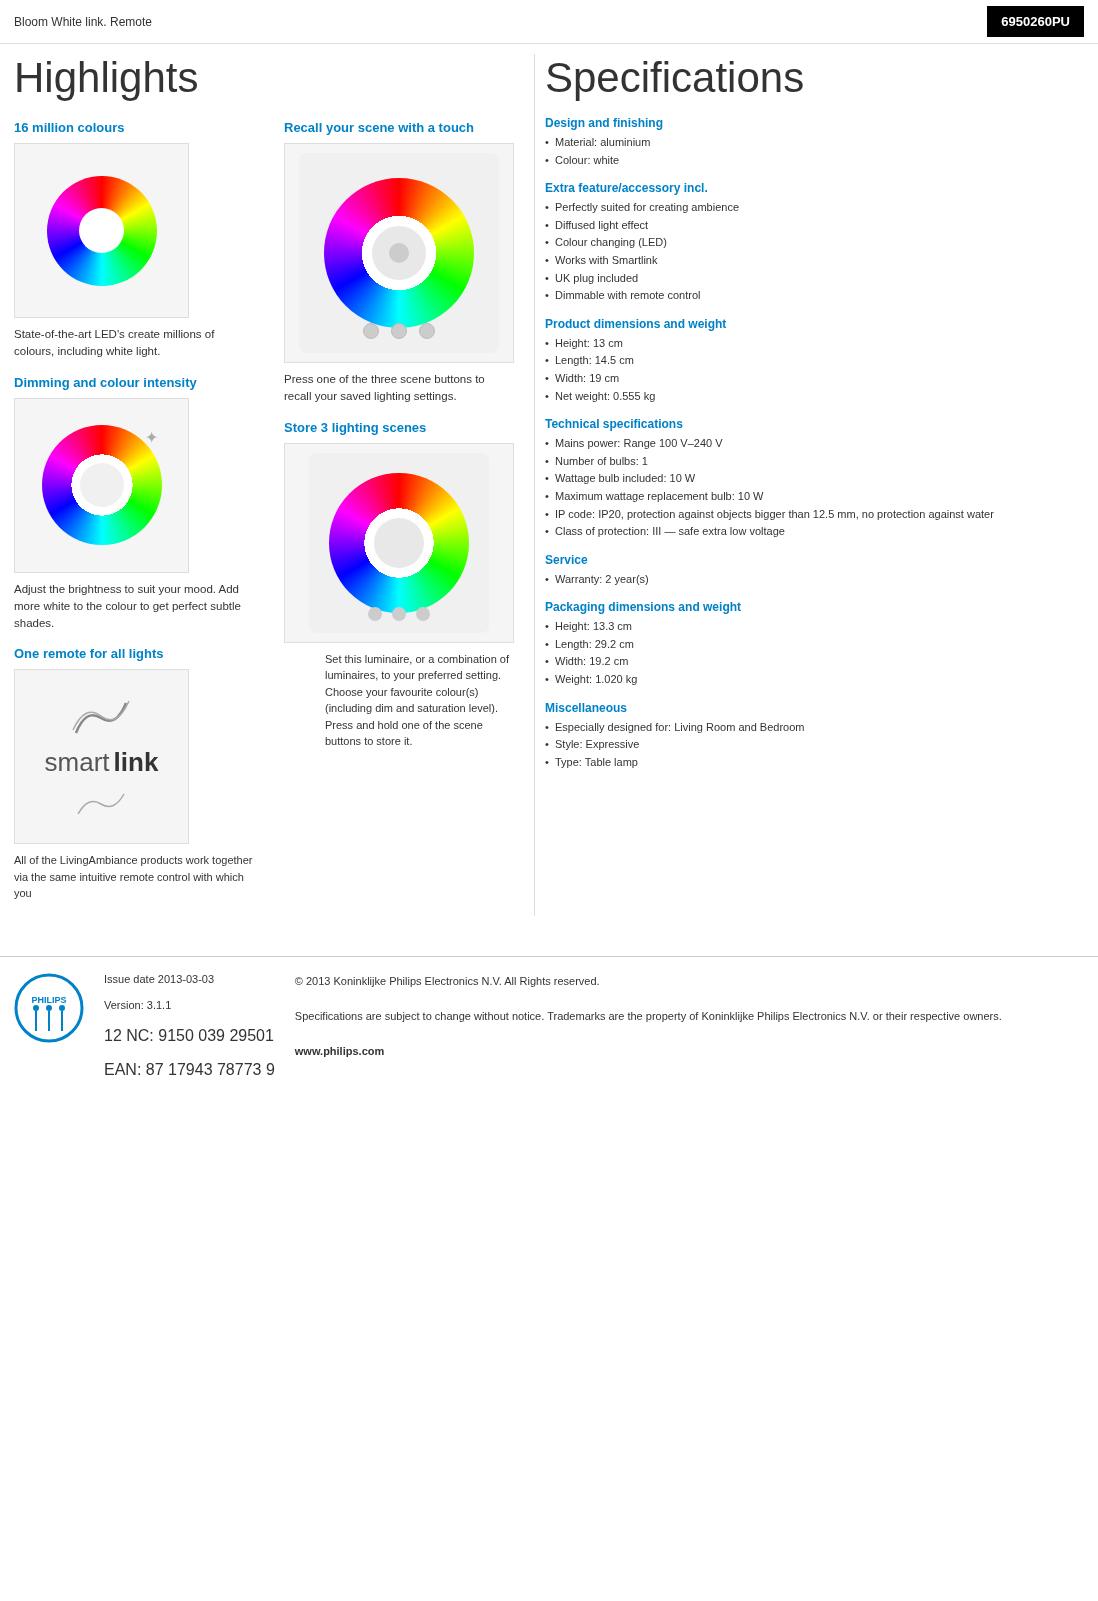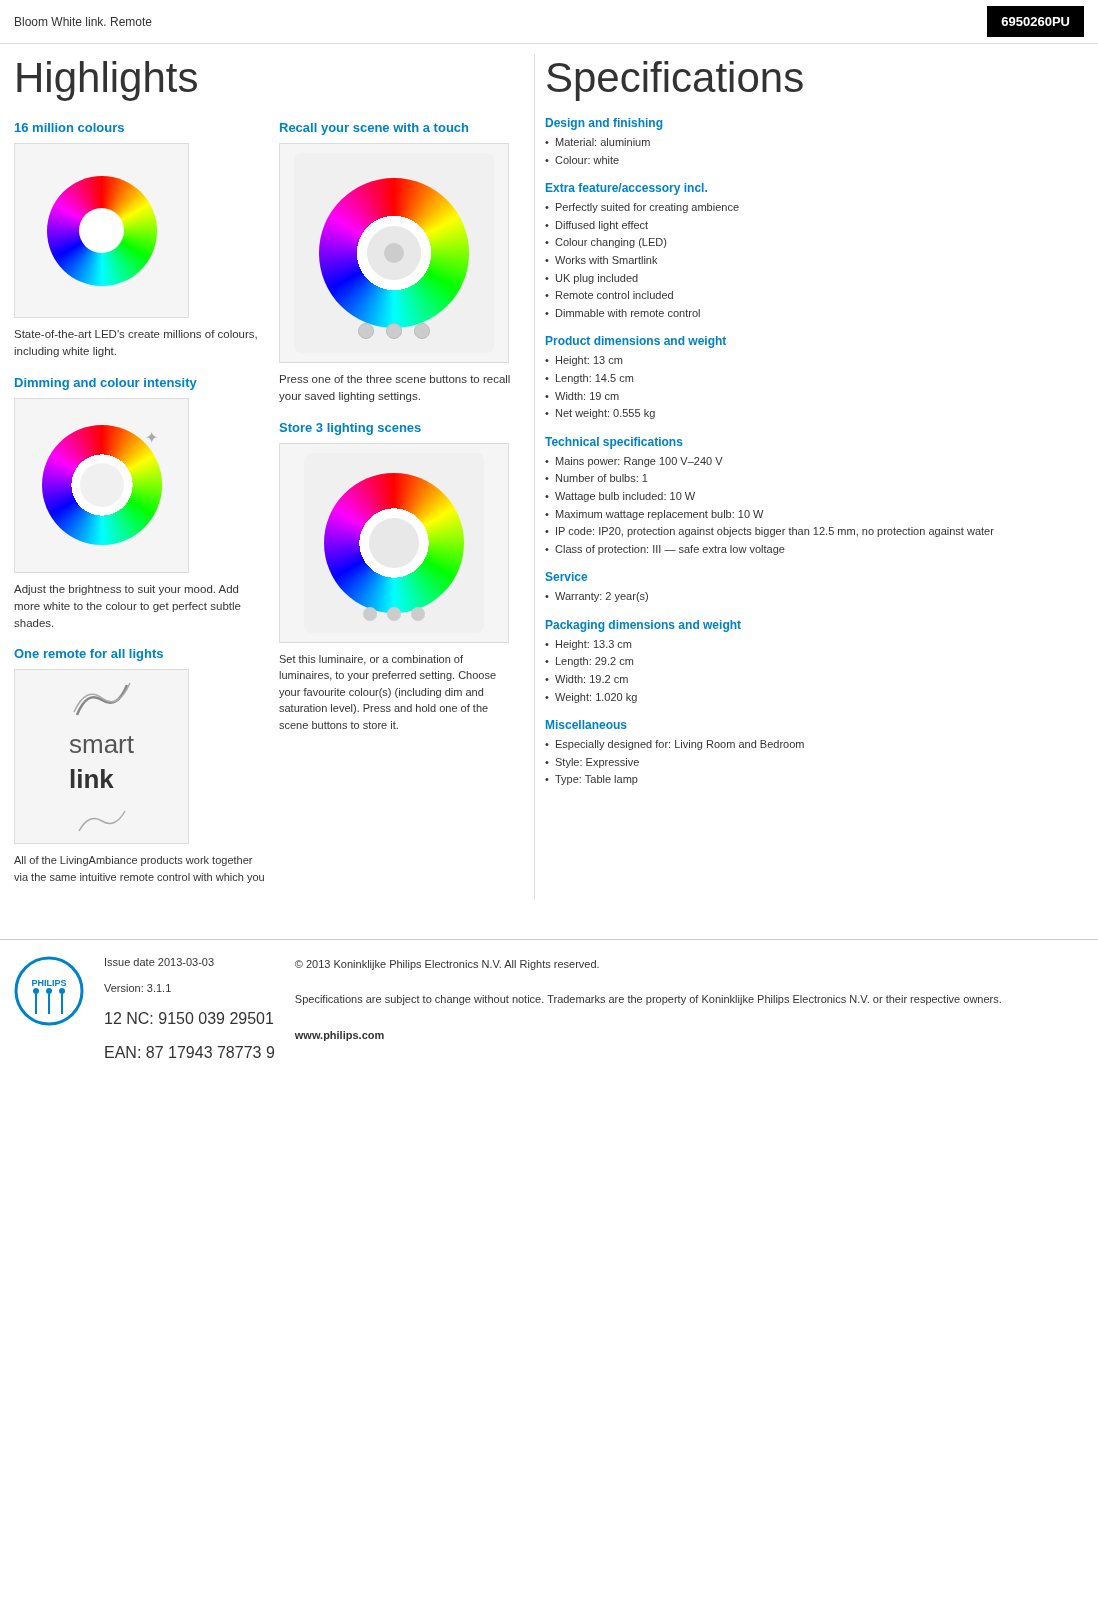--- a/index.html
+++ b/index.html
@@ -89,21 +89,20 @@
       align-items: center;
       justify-content: center;
       margin: 8px 0;
     }
     .smartlink-logo {
       font-size: 22px;
       color: #555;
       display: flex;
       align-items: flex-start;
       gap: 4px;
-      flex-direction: column;
     }
     .smartlink-logo .smart { font-weight: 300; font-size: 26px; color: #555; }
     .smartlink-logo .link { font-weight: bold; font-size: 26px; color: #333; }
 
     .recall-image-box {
       width: 230px;
       height: 220px;
       background: #f5f5f5;
       border: 1px solid #ddd;
       display: flex;
@@ -196,21 +195,21 @@
       flex: 1;
     }
     .footer-website {
       font-weight: bold;
       font-size: 11px;
     }
 
     
     .highlights-two-col {
       display: flex;
-      gap: 0;
+      gap: 16px;
     }
     .hl-col-left {
       width: 265px;
       padding-right: 14px;
     }
     .hl-col-right {
       flex: 1;
     }
 
     
@@ -332,21 +331,21 @@
               <div style="width:140px;height:140px;border-radius:50%;background:radial-gradient(circle at center,#fff 35%,transparent 35%),conic-gradient(red,yellow,lime,cyan,blue,magenta,red);display:flex;align-items:center;justify-content:center;">
                 <div style="width:50px;height:50px;border-radius:50%;background:#e8e8e8;"></div>
               </div>
               <div style="position:absolute;bottom:12px;left:50%;transform:translateX(-50%);display:flex;gap:10px;">
                 <div style="width:14px;height:14px;border-radius:50%;background:#ccc;"></div>
                 <div style="width:14px;height:14px;border-radius:50%;background:#ccc;"></div>
                 <div style="width:14px;height:14px;border-radius:50%;background:#ccc;"></div>
               </div>
             </div>
           </div>
-          <div class="highlight-section-text" style="font-size:11px;line-height:1.5;">Set this luminaire, or a combination of luminaires, to your preferred setting. Choose your favourite colour(s) (including dim and saturation level). Press and hold one of the scene buttons to store it.</div>
+          <div class="highlight-section-text" style="font-size:11px;line-height:1.5;margin-left:41px;">Set this luminaire, or a combination of luminaires, to your preferred setting. Choose your favourite colour(s) (including dim and saturation level). Press and hold one of the scene buttons to store it.</div>
         </div>
       </div>
     </div>
   </div>
 
   <div class="specs-col">
     <h1 class="specs-title">Specifications</h1>
 
     <div class="spec-section">
       <div class="spec-section-title">Design and finishing</div>
@@ -357,21 +356,20 @@
     </div>
 
     <div class="spec-section">
       <div class="spec-section-title">Extra feature/accessory incl.</div>
       <ul class="spec-list">
         <li>Perfectly suited for creating ambience</li>
         <li>Diffused light effect</li>
         <li>Colour changing (LED)</li>
         <li>Works with Smartlink</li>
         <li>UK plug included</li>
-        <li>Remote control included</li>
         <li>Dimmable with remote control</li>
       </ul>
     </div>
 
     <div class="spec-section">
       <div class="spec-section-title">Product dimensions and weight</div>
       <ul class="spec-list">
         <li>Height: 13 cm</li>
         <li>Length: 14.5 cm</li>
         <li>Width: 19 cm</li>

